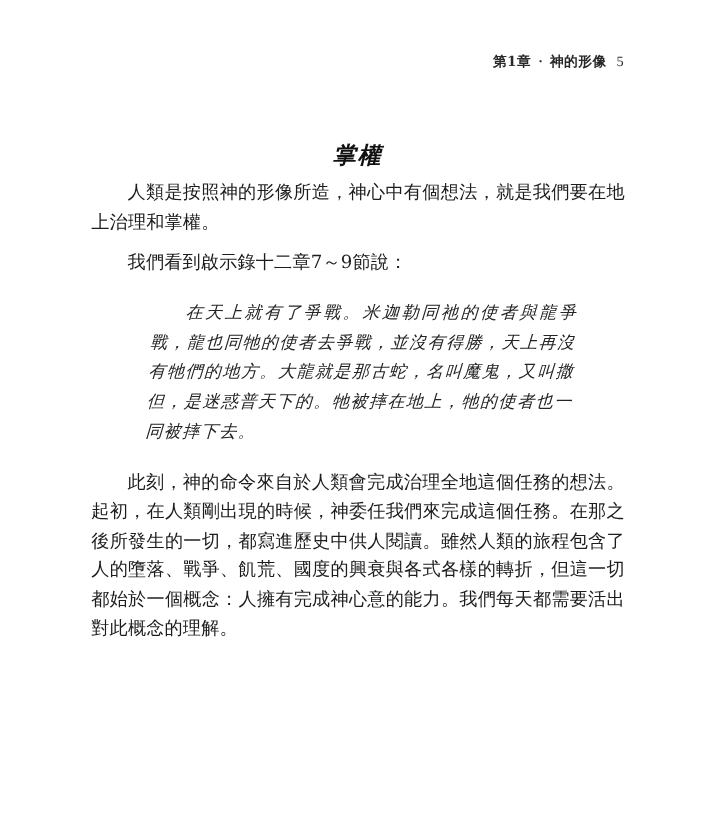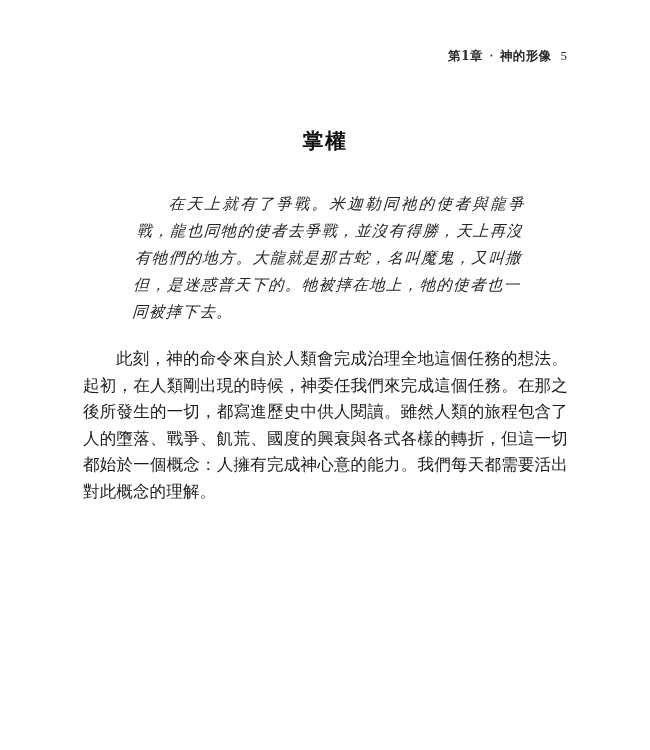--- a/index.html
+++ b/index.html
@@ -58,20 +58,21 @@
     position: absolute;
     top: 112px;
     left: 83px;
     width: 484px;
     text-align: center;
     font-size: 21px;
     line-height: 30px;
     font-weight: 700;
     letter-spacing: 1.5px;
     color: #111111;
+    font-style: italic;
   }
 
   
   .body-col {
     position: absolute;
     left: 83px;
     top: 162px;
     width: 485px;
   }
 
@@ -118,23 +119,25 @@
 <div class="page">
 
   <div class="running-header">
     <span class="chap">第1章</span><span class="sep">・</span><span class="chap">神的形像</span><span class="folio">5</span>
   </div>
 
   <h1 class="section-title">掌權</h1>
 
   <div class="body-col">
 
+    <p class="para">人類是按照神的形像所造，神心中有個想法，就是我們要在地上治理和掌權。</p>
 
     <div class="gap-sm"></div>
 
+    <p class="para">我們看到啟示錄十二章7～9節說：</p>
 
     <div class="gap-quote-top"></div>
 
     <blockquote class="scripture">
       <span class="qtext">在天上就有了爭戰。米迦勒同祂的使者與龍爭戰，龍也同牠的使者去爭戰，並沒有得勝，天上再沒有牠們的地方。大龍就是那古蛇，名叫魔鬼，又叫撒但，是迷惑普天下的。牠被摔在地上，牠的使者也一同被摔下去。</span>
     </blockquote>
 
     <div class="gap-quote-bottom"></div>
 
 

